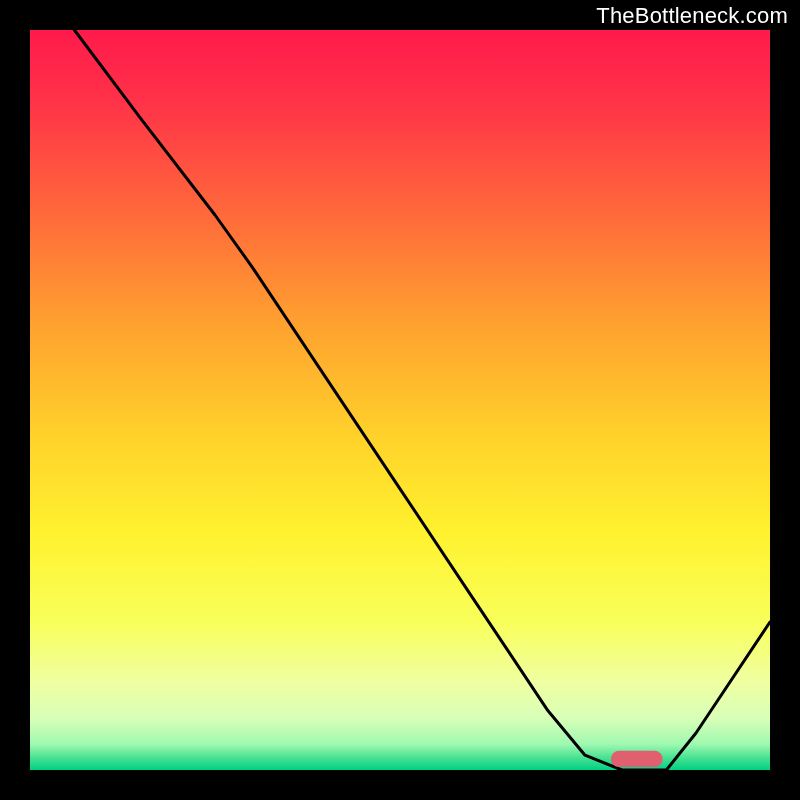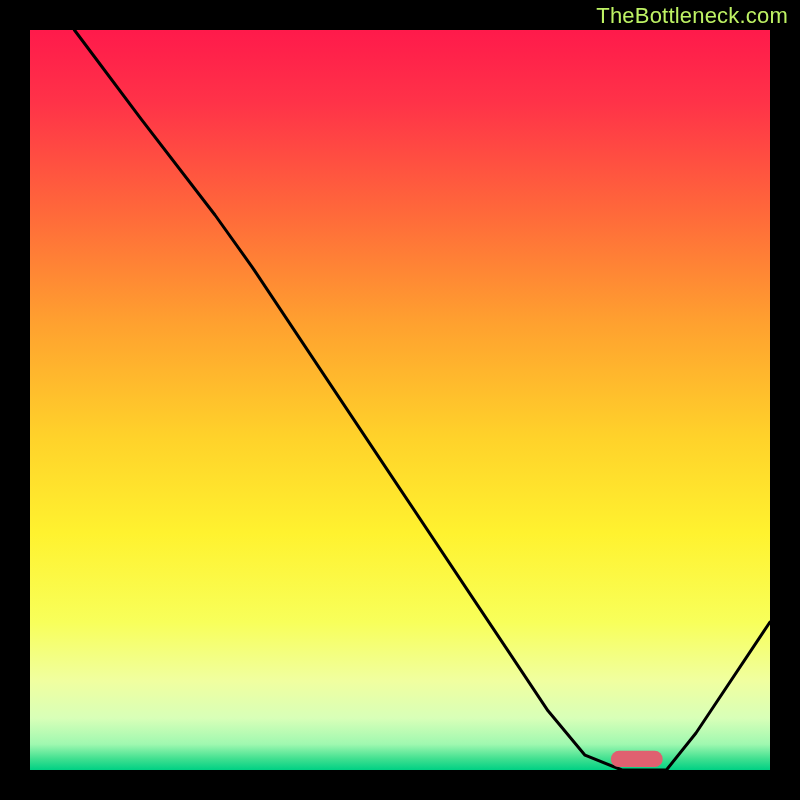--- a/index.html
+++ b/index.html
@@ -13,21 +13,21 @@
   .wrapper {
     position: relative;
     width: 800px;
     height: 800px;
     background: #000;
   }
   .watermark {
     position: absolute;
     top: 3px;
     right: 12px;
-    color: #bef264;
+    color: #ffffff;
     font-family: Arial, Helvetica, sans-serif;
     font-size: 22px;
     letter-spacing: 0.2px;
     z-index: 10;
   }
   svg {
     position: absolute;
     top: 0;
     left: 0;
   }

